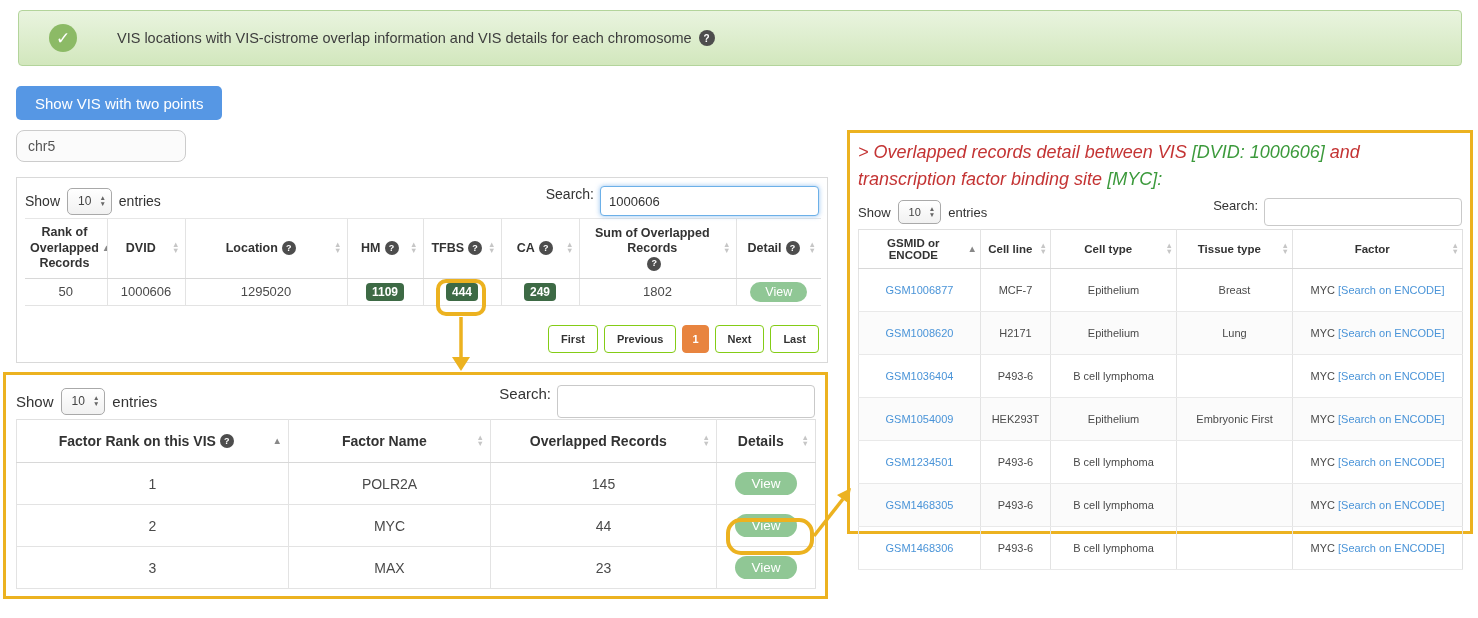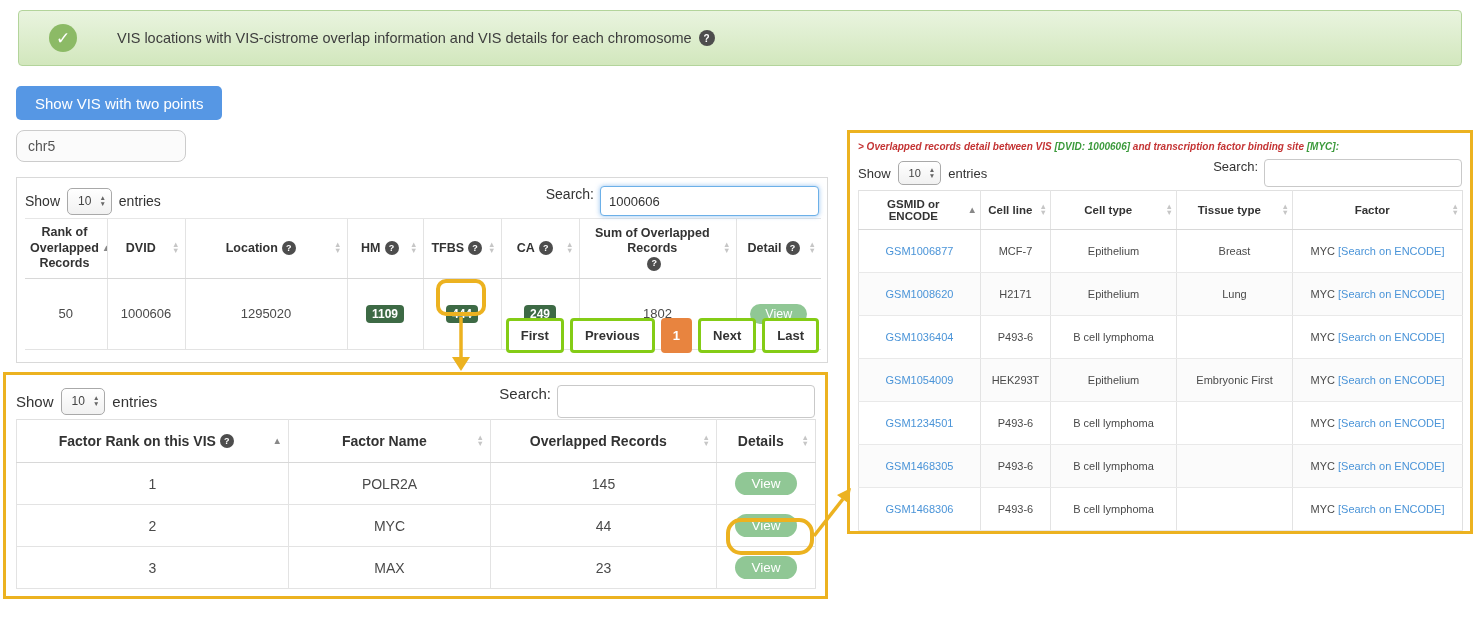--- a/index.html
+++ b/index.html
@@ -71,39 +71,39 @@
   a.link{color:#4a94d8;text-decoration:none;cursor:pointer;}
   
   .panel1{
     position:absolute;left:16px;top:177px;width:812px;height:186px;box-sizing:border-box;
     border:1px solid #d9d9d9;background:#fff;padding:6px 8px;
   }
   .panel1 .toolbar{height:34px;}
   .t1{width:796px;font-size:13px;}
   .t1 th{padding:6px 5px;font-size:12.5px;line-height:1.25;border-left:1px solid #e3e3e3;border-top:1px solid #e6e6e6;border-bottom:1px solid #d8d8d8;height:46px;}
   .t1 th:first-child{border-left:none;}
-  .t1 td{padding:25px 5px;border-left:1px solid #e3e3e3;border-bottom:1px solid #e3e3e3;color:#4a4a4a;}
+  .t1 td{padding:3px 5px;border-left:1px solid #e3e3e3;border-bottom:1px solid #e3e3e3;color:#4a4a4a;}
   .t1 td:first-child{border-left:none;}
   .pagination{position:absolute;right:8px;bottom:9px;display:flex;align-items:center;}
   .page-btn{
-    border:3px solid #84cc16;border-radius:4px;background:#fff;color:#333;font-weight:bold;
-    font-size:13px;padding:7px 12px;margin-left:6px;font-family:inherit;cursor:pointer;
+    border:1px solid #84cc16;border-radius:4px;background:#fff;color:#333;font-weight:bold;
+    font-size:11px;padding:7px 12px;margin-left:6px;font-family:inherit;cursor:pointer;
   }
   .page-btn.active{background:#e8843f;border-color:#e8843f;color:#fff;padding:7px 9px;}
   
   .goldbox{border:3px solid #ecb220;background:#fff;box-sizing:border-box;position:absolute;}
   .panel2{left:3px;top:372px;width:825px;height:227px;padding:8px 10px;}
   .panel2 .toolbar{height:36px;font-size:15px;}
   .t2{width:799px;font-size:14px;border:1px solid #e0e0e0;}
   .t2 th{padding:13px 6px;font-size:14px;border-left:1px solid #e3e3e3;border-bottom:1px solid #d8d8d8;}
   .t2 td{padding:9px 6px;border-left:1px solid #e3e3e3;border-bottom:1px solid #e3e3e3;color:#4a4a4a;height:22px;}
   .t2 .btn-view{font-size:13.5px;padding:4px 16px;}
   
   .panel3{left:847px;top:130px;width:626px;height:404px;padding:6px 8px;}
-  .panel-title{font-size:10px;font-weight:bold;font-style:italic;line-height:1.5;color:#c43434;}
+  .panel-title{font-size:18px;font-weight:normal;font-style:italic;line-height:1.5;color:#c43434;}
   .panel-title .grn{color:#3c9a3c;}
   .panel3 .toolbar{height:34px;font-size:13px;margin-top:2px;}
   .panel3 .select{height:22px;font-size:11px;}
   .panel3 .search-input{height:28px;width:198px;}
   .t3{width:604px;font-size:11px;border:1px solid #e0e0e0;}
   .t3 th{padding:7px 3px;font-size:11.5px;border-left:1px solid #e3e3e3;border-bottom:1px solid #d8d8d8;margin-left:48px;}
   .t3 td{padding:15px 3px;border-left:1px solid #e3e3e3;border-bottom:1px solid #e9e9e9;color:#4a4a4a;}
   .t3 tbody tr:nth-child(even){background:#fbfbfb;}
   
   .hl-box{position:absolute;border:4px solid #ecb220;box-sizing:border-box;pointer-events:none;}

